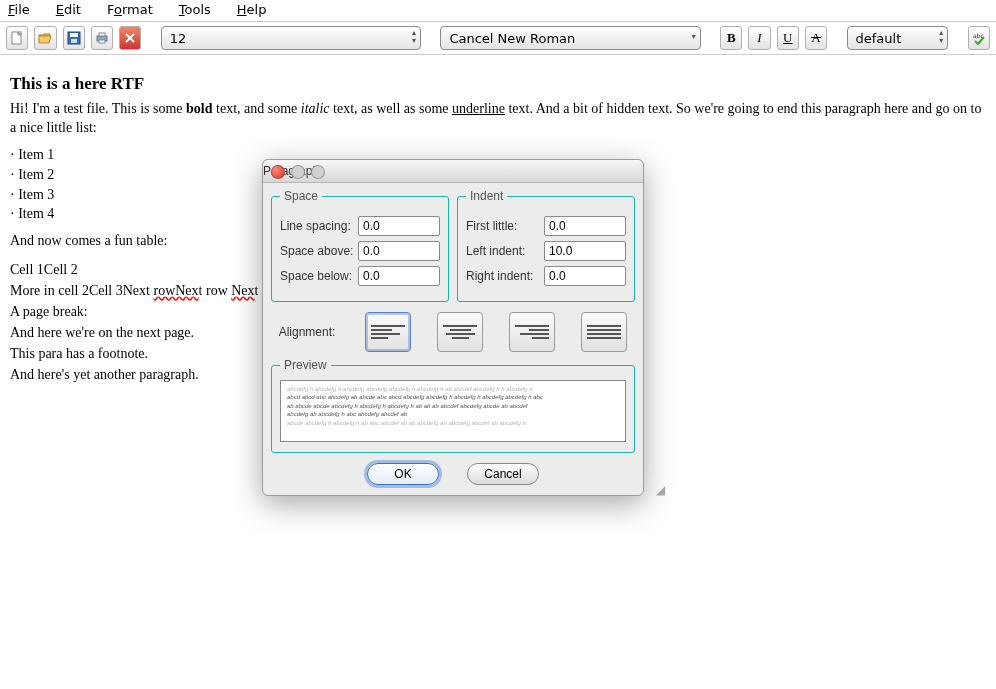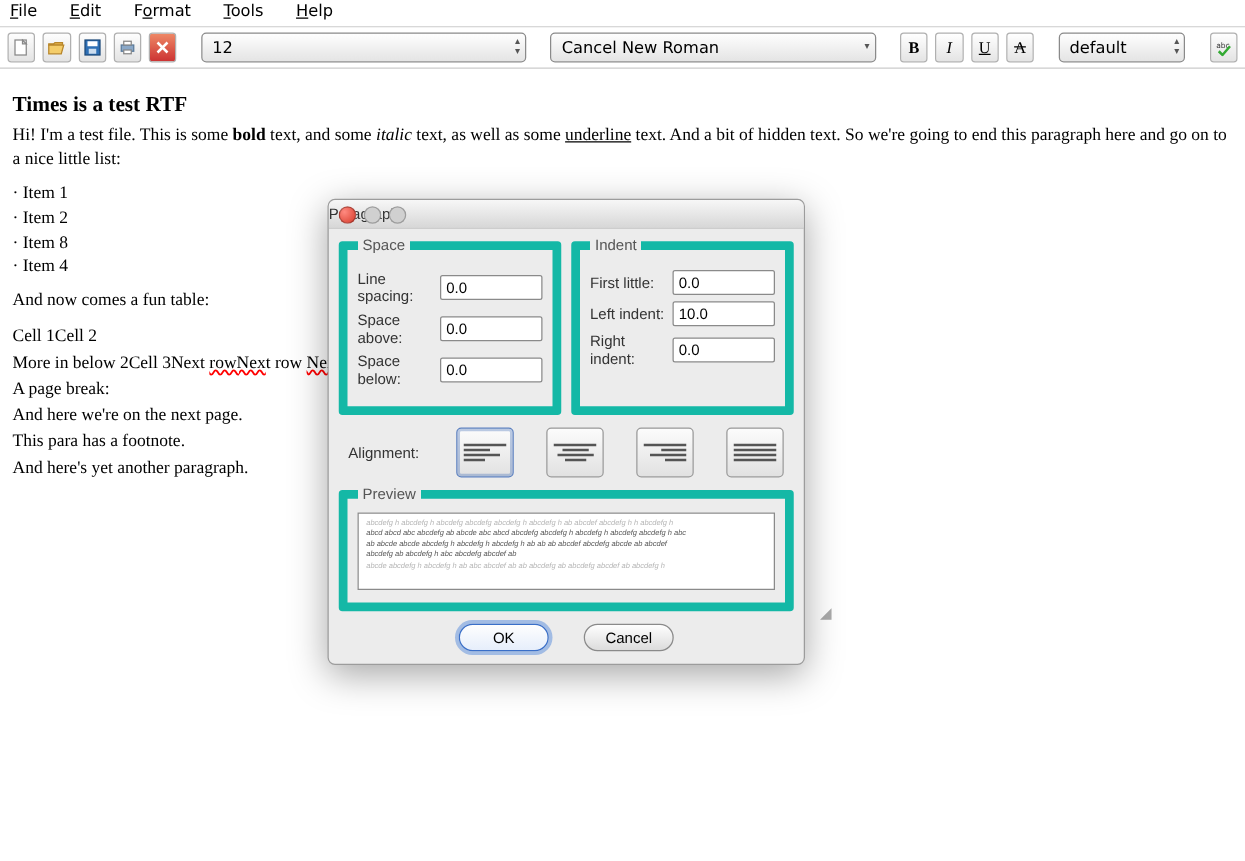--- a/index.html
+++ b/index.html
@@ -28,21 +28,21 @@
   
   .dialog{position:absolute;left:262px;top:159px;width:380px;background:#ececec;border:1px solid #9c9c9c;border-radius:6px;box-shadow:0 8px 30px rgba(0,0,0,.35);font-family:"Lucida Grande",Arial,sans-serif;font-size:12px;color:#333}
   .titlebar{height:22px;background:linear-gradient(#f7f7f7,#d7d7d7);border-bottom:1px solid #b5b5b5;border-radius:6px 6px 0 0;display:flex;align-items:center;position:relative}
   .tl-btns{position:absolute;left:8px;top:5px;display:flex;gap:6px}
   .tl-btn{width:12px;height:12px;border-radius:50%;border:1px solid rgba(0,0,0,.25)}
   .tl-close{background:radial-gradient(circle at 30% 30%,#ff8a80,#d73c2c)}
   .tl-min,.tl-max{background:#d0d0d0}
   .titlebar .title{flex:1;text-align:left;font-size:12px;color:#333}
   .dlg-body{padding:6px 8px 10px 8px}
   .fs-row{display:flex;gap:8px}
-  fieldset{border:7px solid #14b8a6;border-radius:3px;margin:0;padding:8px 8px 10px 8px;flex:1;background:#ececec}
+  fieldset{border:1px solid #14b8a6;border-radius:3px;margin:0;padding:8px 8px 10px 8px;flex:1;background:#ececec}
   legend{padding:0 4px;color:#555;font-size:12px}
   .field{display:flex;align-items:center;justify-content:space-between;margin:5px 0}
   .field label{font-size:12px;color:#333}
   .field input{width:72px;height:18px;border:1px solid #8a8a8a;border-radius:2px;background:#fff;padding:0 4px;font-size:12px}
   .align-row{display:flex;align-items:center;gap:26px;margin:10px 0 6px 0;justify-content:center}
   .align-row .lbl{font-size:12px;color:#333;margin-right:4px}
   .align-btn{width:34px;height:30px;border:1px solid #9a9a9a;border-radius:4px;background:linear-gradient(#fcfcfc,#e1e1e1);display:flex;flex-direction:column;justify-content:center;gap:2px;padding:4px 5px;cursor:pointer}
   .align-btn.active{border-color:#5a7fbf;box-shadow:0 0 0 2px rgba(90,127,191,.4) inset}
   .align-btn span{height:2px;background:#555;display:block}
   .al-l span:nth-child(1){width:100%}.al-l span:nth-child(2){width:60%}.al-l span:nth-child(3){width:85%}.al-l span:nth-child(4){width:50%}
@@ -129,34 +129,34 @@
   <div class="sep"></div>
   <div class="tbtn">
     <svg viewBox="0 0 14 14">
         <text x="1" y="7" font-size="6" fill="#333">abc</text>
         <path d="M3 10 L6 13 L12 6" stroke="#3a3" stroke-width="2" fill="none"></path>
       </svg>
   </div>
 </div>
 
 <div class="doc">
-  <h1>Times is a test RTF</h1>
+  <h1>This is a here RTF</h1>
   <p>
     <span>Hi! I'm a test file. This is some </span><span class="bold">bold</span><span> text, and some </span><span class="italic">italic</span><span> text, as well as some </span><span class="under">underline</span><span> text. And a bit of hidden text. So we're going to end this paragraph here and go on to a nice little list:</span>
   </p>
   <ul>
     <li>Item 1</li>
     <li>Item 2</li>
-    <li>Item 8</li>
+    <li>Item 3</li>
     <li>Item 4</li>
   </ul>
   <p>And now comes a fun table:</p>
   <p style="height:6px"></p>
   <p>Cell 1Cell 2</p>
-  <p><span>More in below 2Cell 3Next </span><span class="wavy">rowNex</span><span>t row </span><span class="wavy">Nex</span><span>t row</span></p>
+  <p><span>More in cell 2Cell 3Next </span><span class="wavy">rowNex</span><span>t row </span><span class="wavy">Nex</span><span>t row</span></p>
   <p>A page break:</p>
   <p>And here we're on the next page.</p>
   <p>This para has a footnote.</p>
   <p>And here's yet another paragraph.</p>
 </div>
 
 <div class="resize-grip">◢</div>
 
 <div class="dialog">
   <div class="titlebar">

